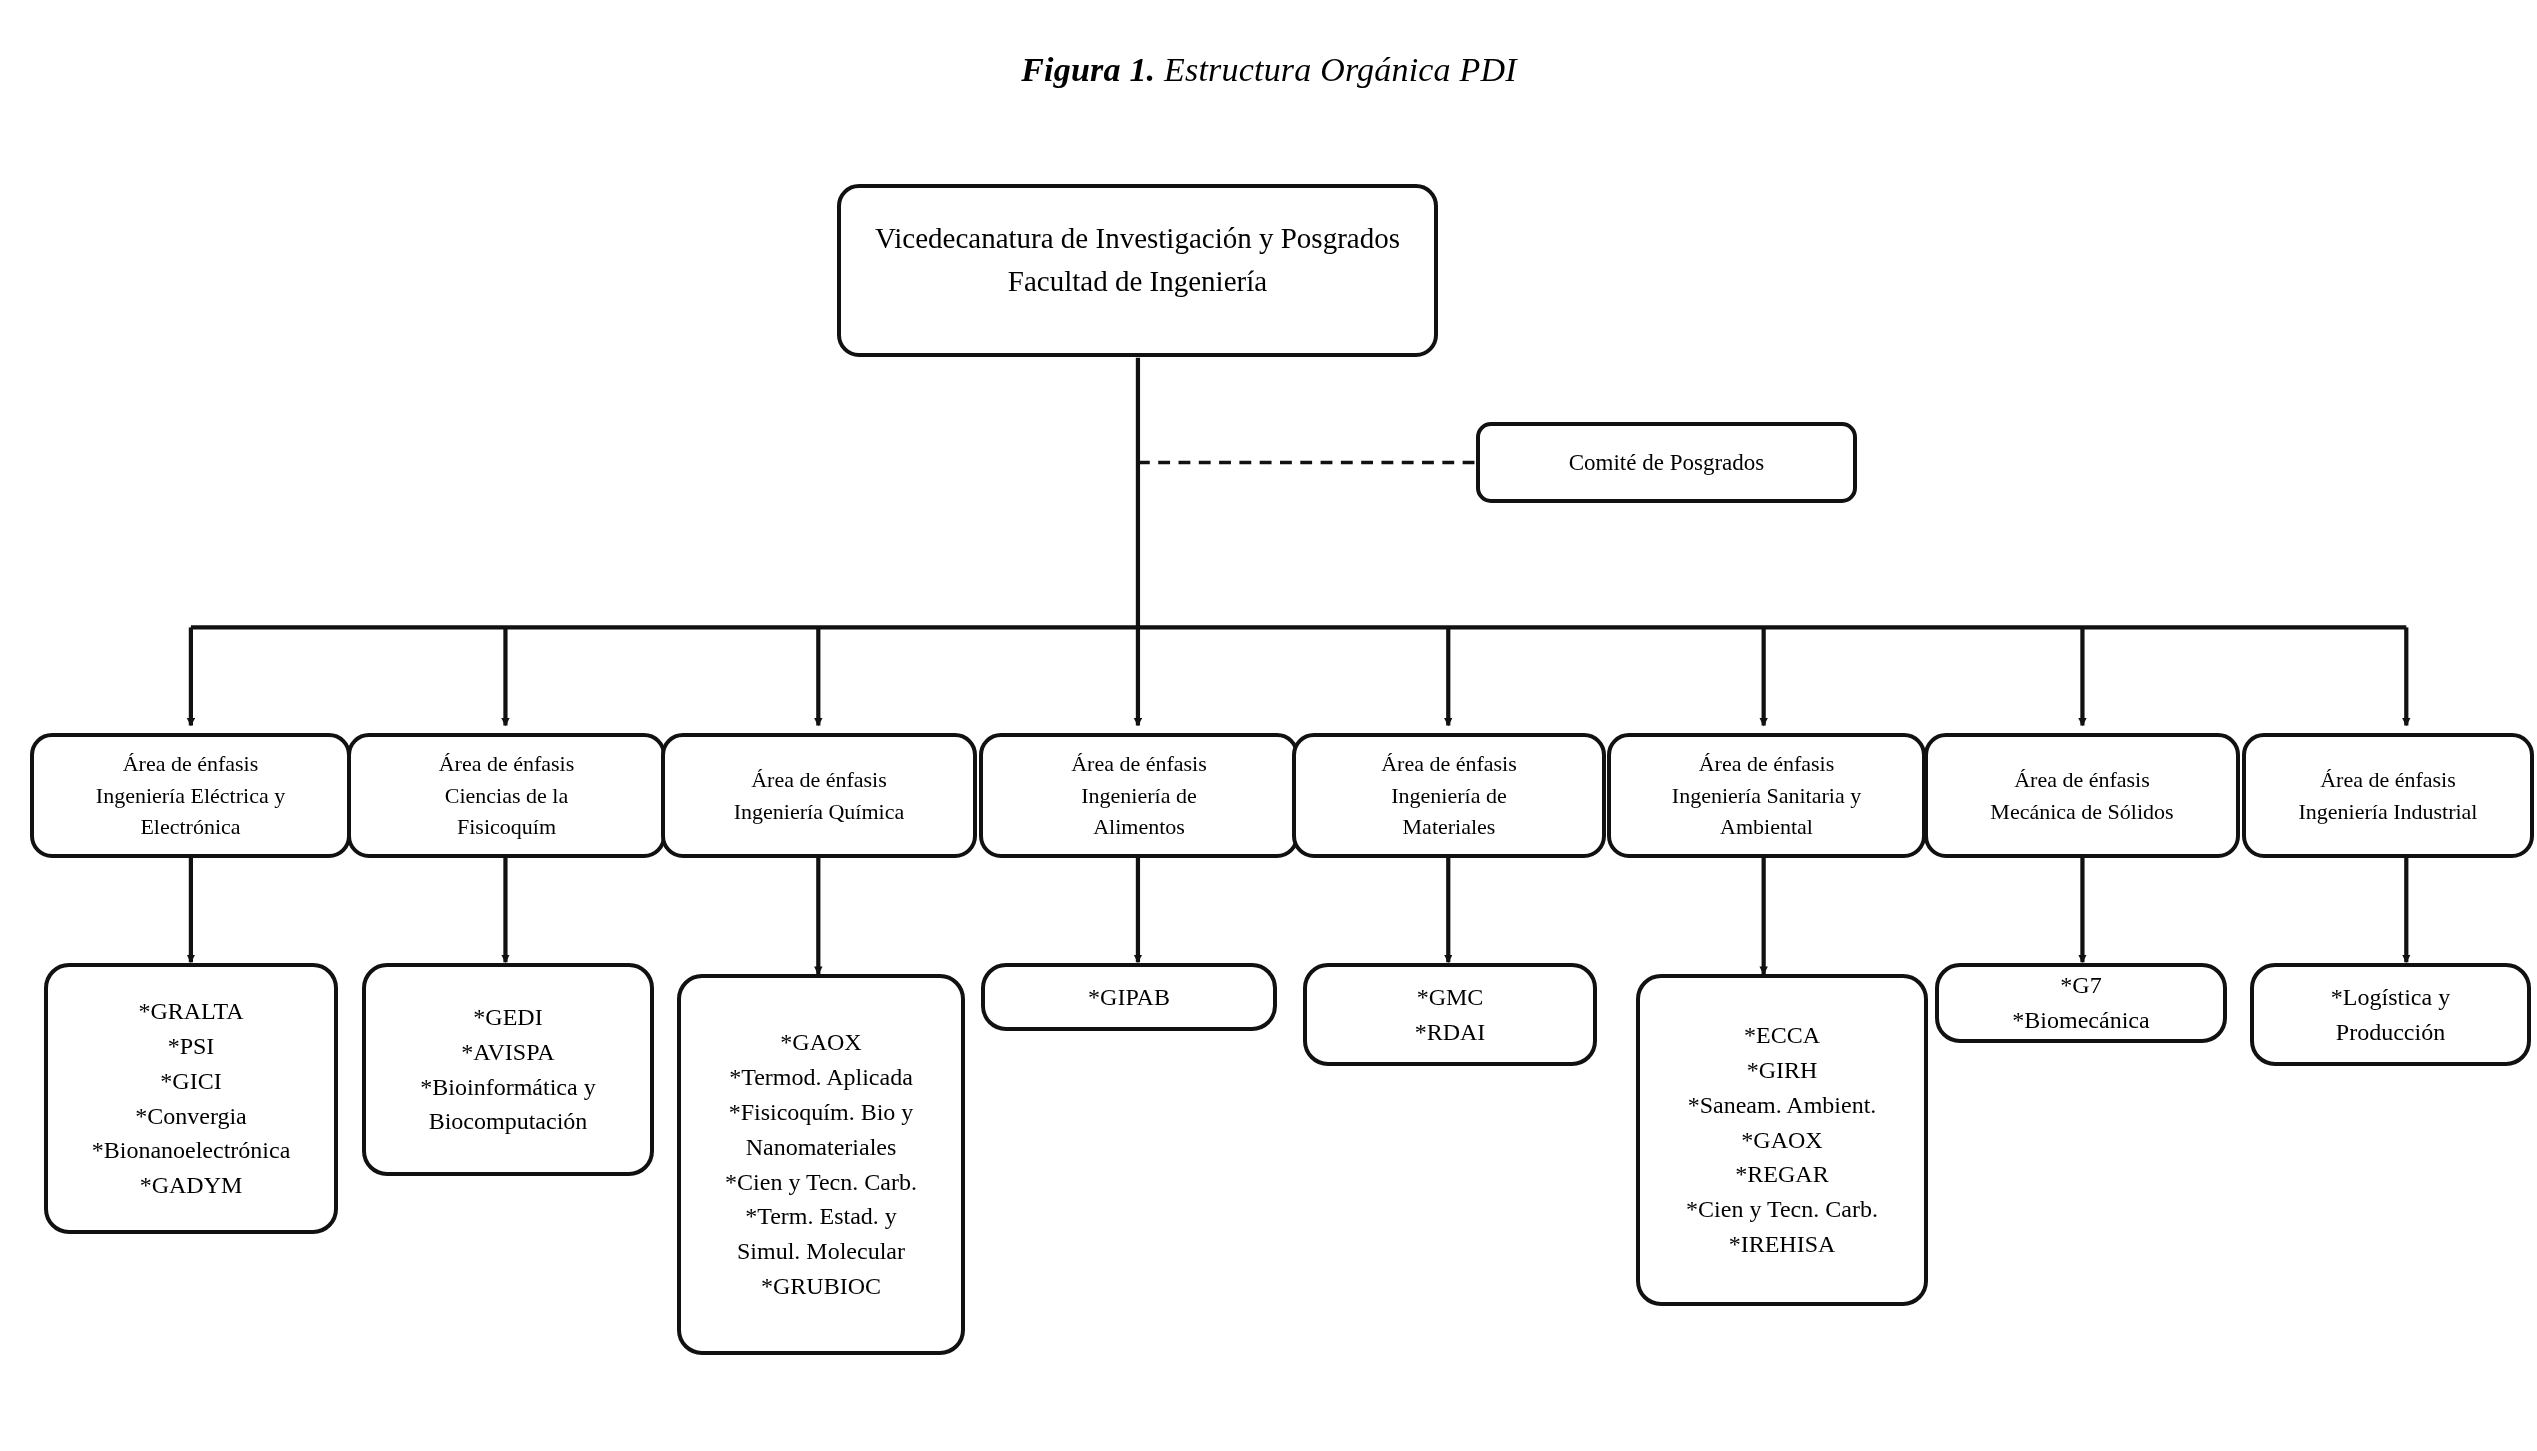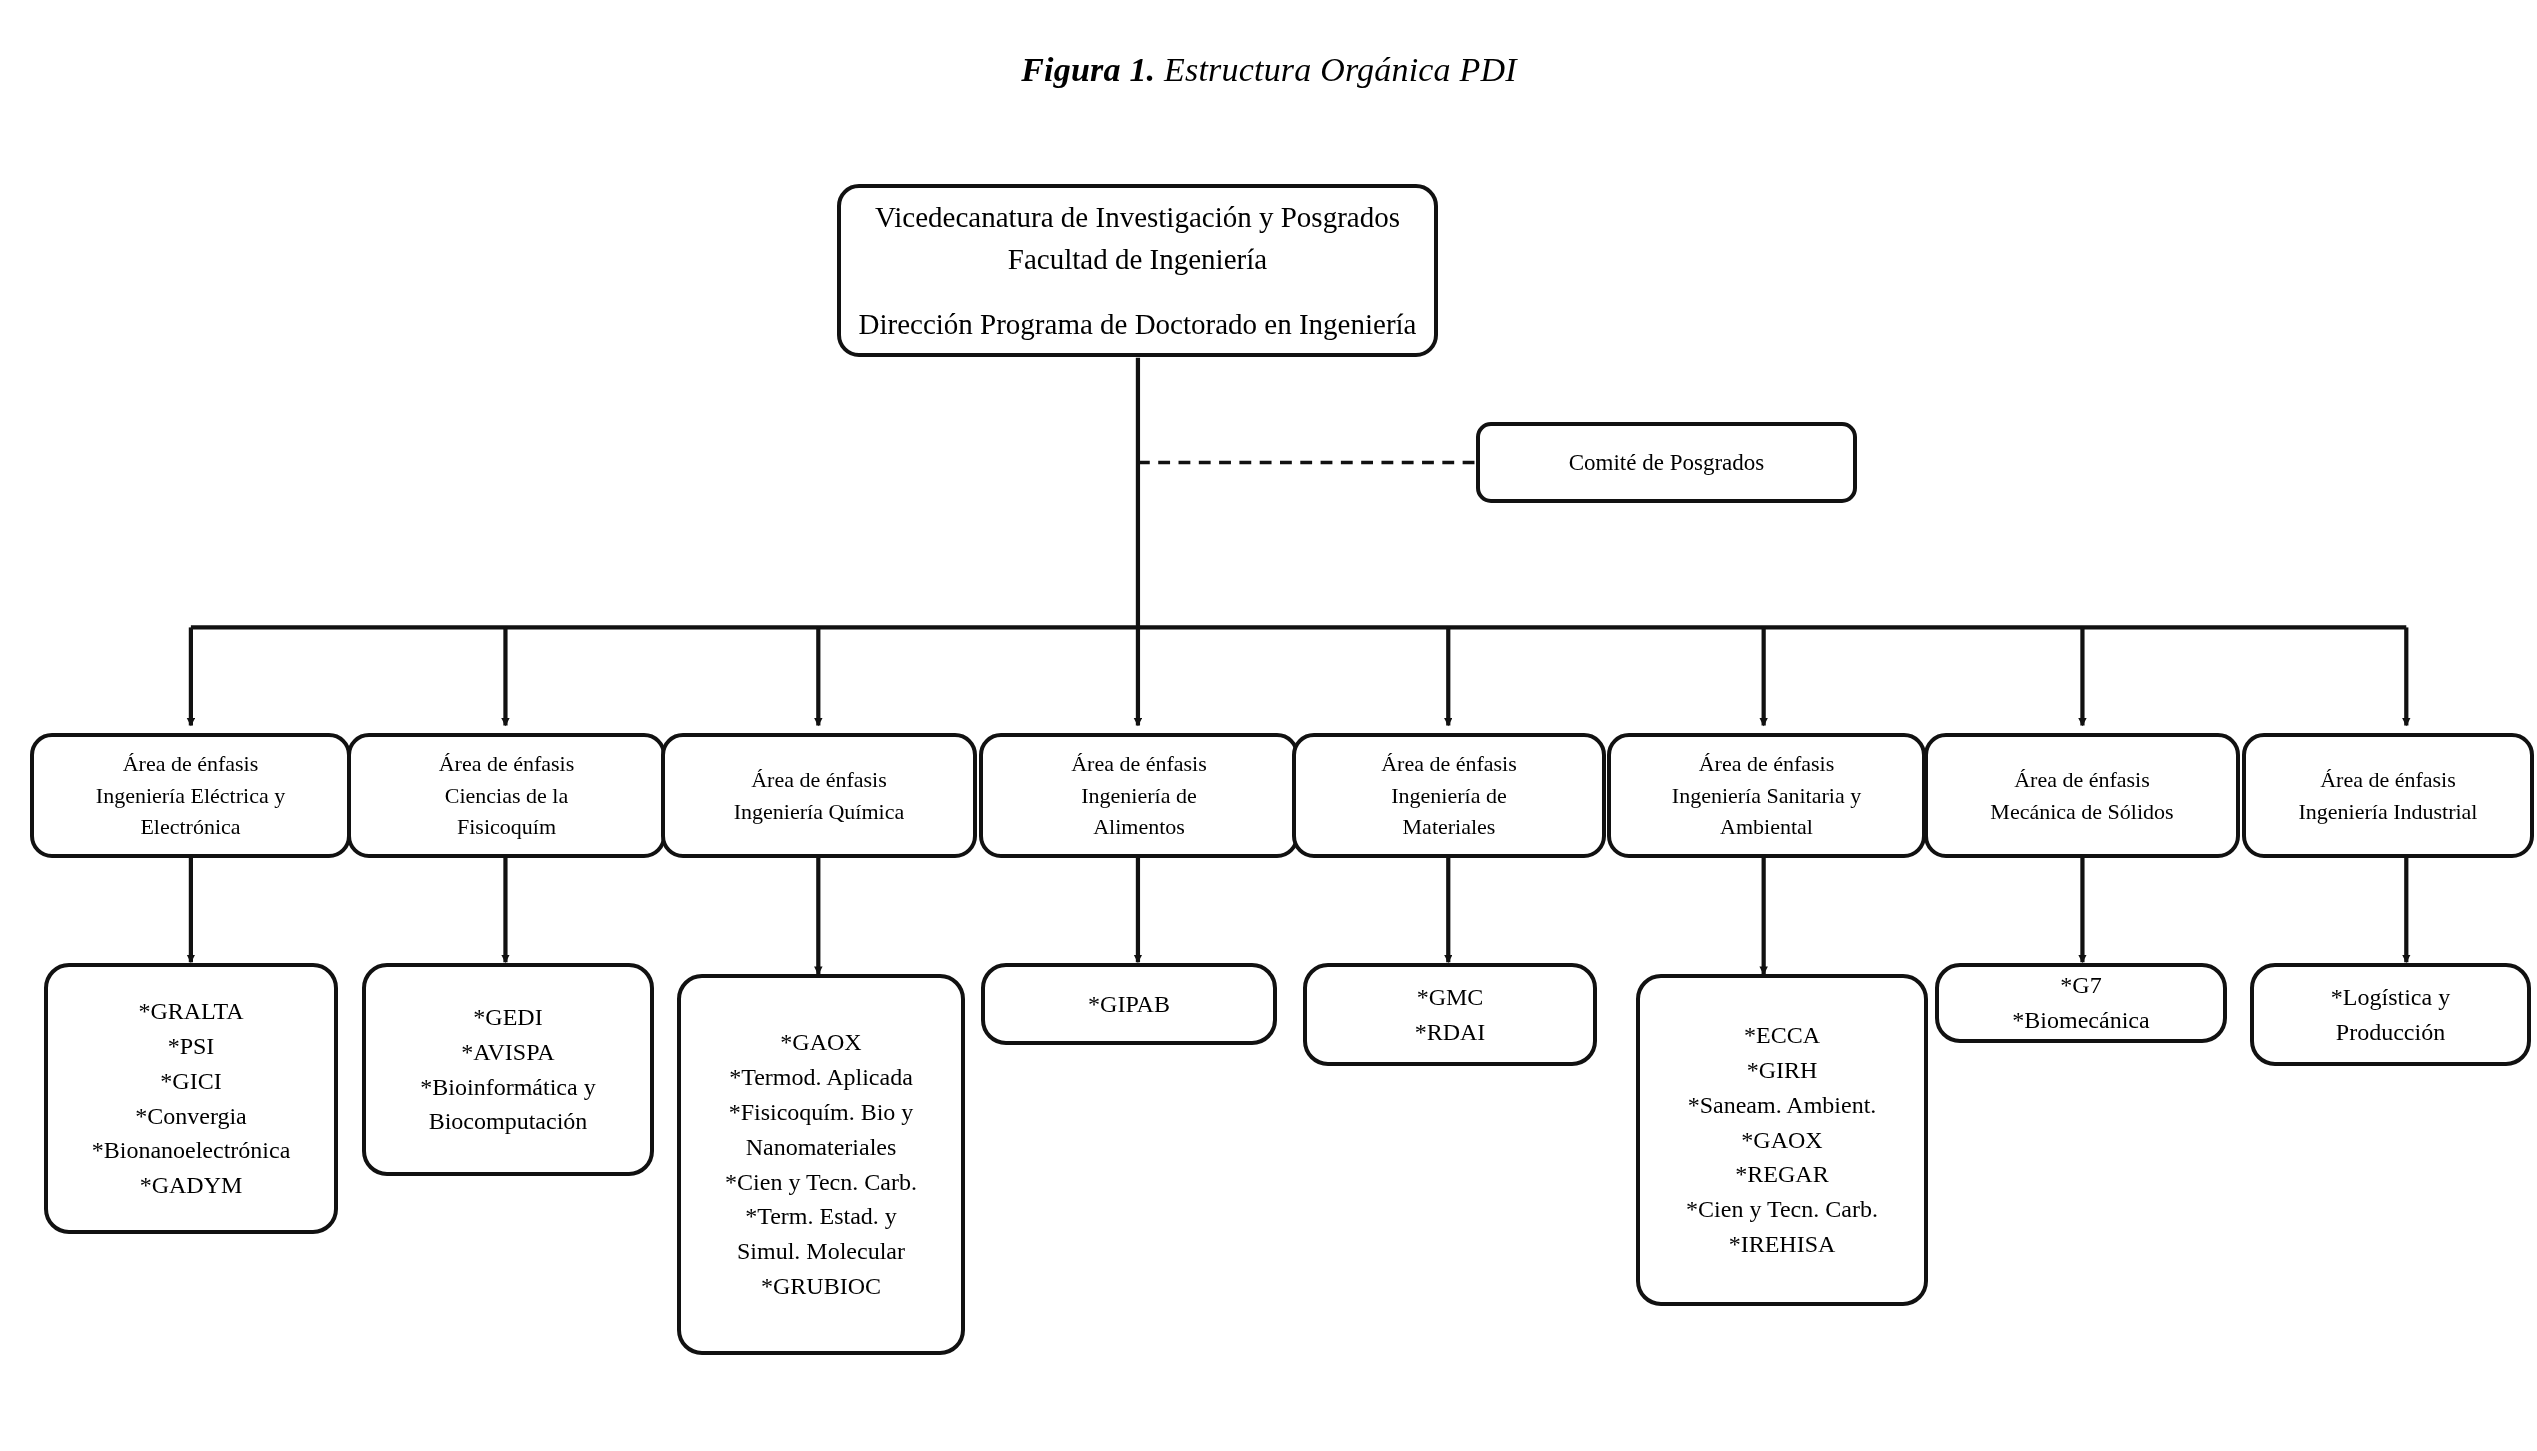--- a/index.html
+++ b/index.html
@@ -67,21 +67,20 @@
     <line x1="2085" y1="1014" x2="2085" y2="1152" marker-end="url(#arrowhead)"></line>
     <line x1="2462" y1="1014" x2="2462" y2="1138" marker-end="url(#arrowhead)"></line>
     <line x1="2845" y1="1014" x2="2845" y2="1138" marker-end="url(#arrowhead)"></line>
   </g>
 </svg>
 
 <div class="node" id="node-root">
   <span class="ln">Vicedecanatura de Investigación y Posgrados</span>
   <span class="ln">Facultad de Ingeniería</span>
   <span class="spacer"></span>
-  <span class="ln">Dirección Programa de Doctorado en Ingeniería</span>
 </div>
 
 <div class="node" id="node-comite">
   <span class="ln">Comité de Posgrados</span>
 </div>
 
 <div id="area-row">
     <div class="node area-box" style="left: 30px; width: 321px;">
       <span class="ln">Área de énfasis</span>
       <span class="ln">Ingeniería Eléctrica y</span>
@@ -138,21 +137,21 @@
     <div class="node group-box" style="left: 677px; top: 974px; width: 288px; height: 381px;">
       <span class="ln">*GAOX</span>
       <span class="ln">*Termod. Aplicada</span>
       <span class="ln">*Fisicoquím. Bio y</span>
       <span class="ln">Nanomateriales</span>
       <span class="ln">*Cien y Tecn. Carb.</span>
       <span class="ln">*Term. Estad. y</span>
       <span class="ln">Simul. Molecular</span>
       <span class="ln">*GRUBIOC</span>
     </div>
-    <div class="node group-box" style="left: 981px; top: 963px; width: 296px; height: 82px; text-align: right;">
+    <div class="node group-box" style="left: 981px; top: 963px; width: 296px; height: 68px; text-align: right;">
       <span class="ln">*GIPAB</span>
     </div>
     <div class="node group-box" style="left: 1303px; top: 963px; width: 294px; height: 103px;">
       <span class="ln">*GMC</span>
       <span class="ln">*RDAI</span>
     </div>
     <div class="node group-box" style="left: 1616px; top: 974px; width: 292px; height: 332px; margin-left: 20px;">
       <span class="ln">*ECCA</span>
       <span class="ln">*GIRH</span>
       <span class="ln">*Saneam. Ambient.</span>

